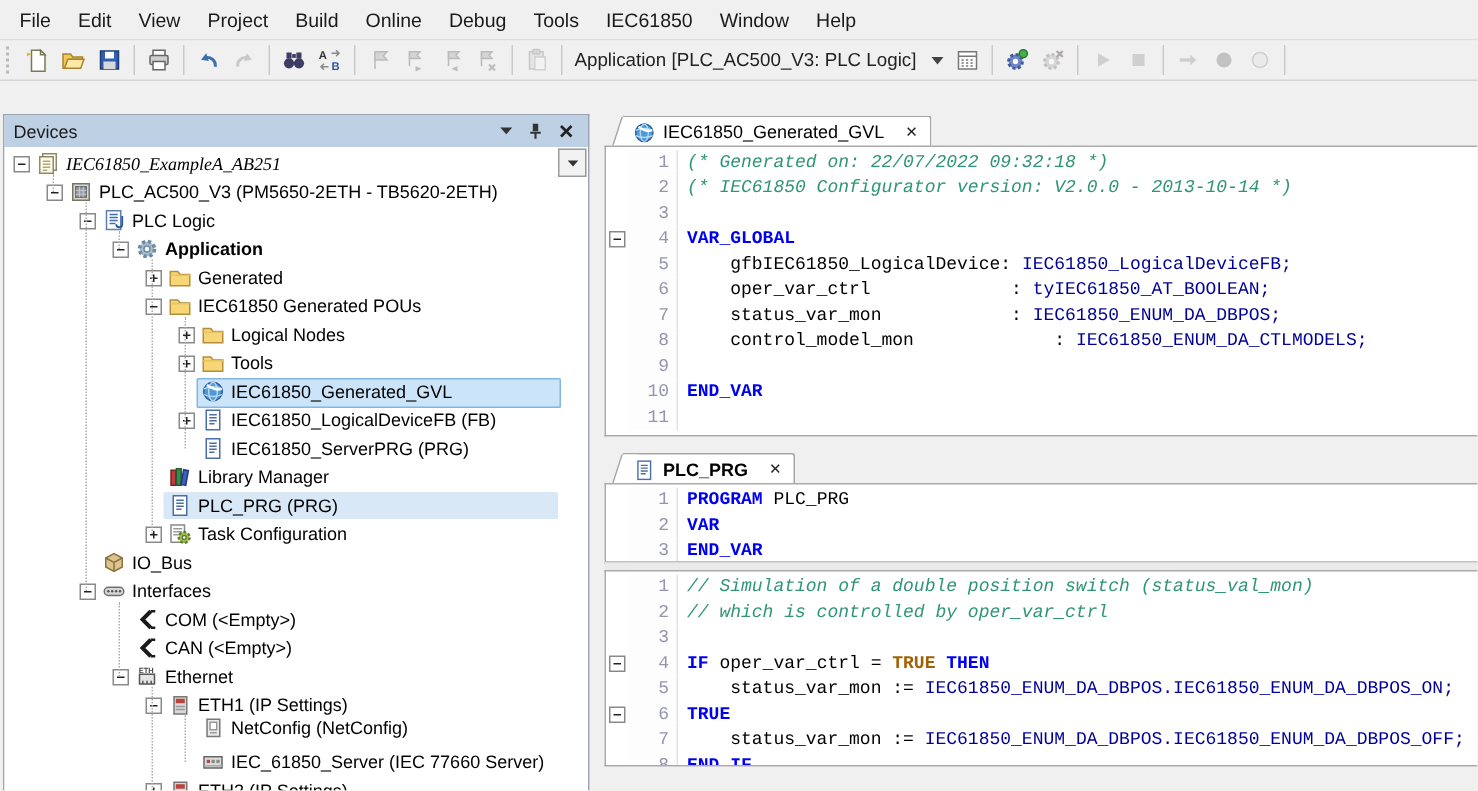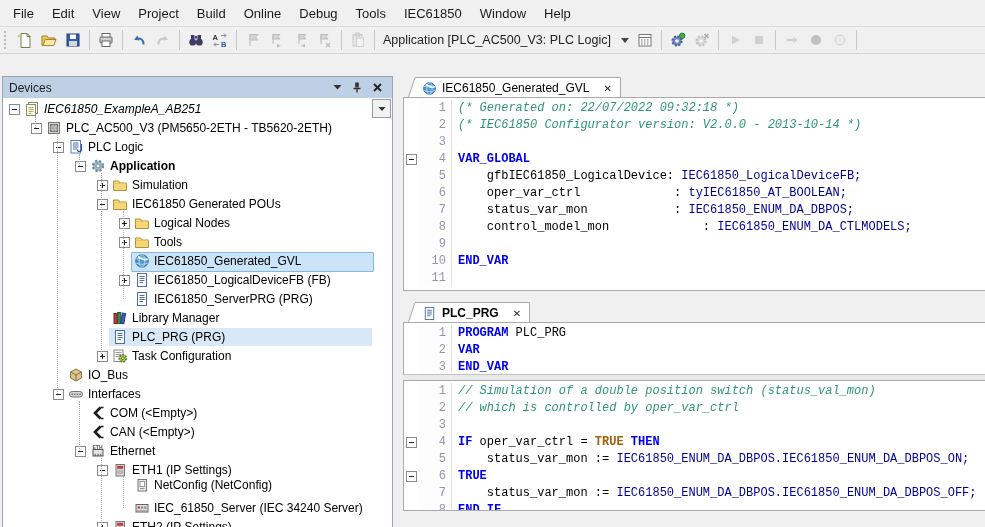--- a/index.html
+++ b/index.html
@@ -283,21 +283,21 @@
             <path d="M1 1 L8 8 M8 1 L1 8" stroke="#222" stroke-width="1.8"></path>
           </svg>
       </span>
     </div>
     <div class="tree" id="device-tree">
       <div class="root-dd">
         <svg width="8" height="6" viewBox="0 0 8 6">
             <path d="M0.5 1 L4 5 L7.5 1 Z" fill="#333"></path>
           </svg>
       </div>
-    <div class="tree-row" style="top: 2px;">
+    <div class="tree-row" style="top: 2px; font-family: Liberation Serif, serif;">
           <div class="expander minus" style="left: 6px;"></div>
           <span class="tree-icon" style="left: 21px;"><svg viewBox="0 0 16 16" width="16" height="16" xmlns="http://www.w3.org/2000/svg" fill="none">
               <rect x="4.5" y="1.5" width="9" height="11" fill="#fff" stroke="#8a8a66"></rect>
               <rect x="2.5" y="3.5" width="9" height="11" fill="#fffbe8" stroke="#8a8a66"></rect>
               <path d="M4.5 6.5h5M4.5 8.5h5M4.5 10.5h5M4.5 12.5h3" stroke="#b0a878"></path>
             </svg></span>
           <span class="row-label italic" style="left: 41px;">IEC61850_ExampleA_AB251</span>
         </div>
         <div class="tree-row" style="top: 21px;">
           <div class="expander minus" style="left: 28px;"></div>
@@ -324,21 +324,21 @@
               <circle cx="8" cy="8" r="2" fill="#fff" stroke="#6c8aa5"></circle>
             </svg></span>
           <span class="row-label bold" style="left: 107px;">Application</span>
         </div>
         <div class="tree-row" style="top: 78px;">
           <div class="expander plus" style="left: 94px;"></div>
           <span class="tree-icon" style="left: 109px;"><svg viewBox="0 0 16 16" width="16" height="16" xmlns="http://www.w3.org/2000/svg" fill="none">
               <path d="M1.5 4h5l1.6 2h6.4v7.5H1.5z" fill="#f7d678" stroke="#b28f3e"></path>
               <path d="M1.5 6.5h13" stroke="#e9c25d"></path>
             </svg></span>
-          <span class="row-label" style="left: 129px;">Simulation</span>
+          <span class="row-label" style="left: 129px;">Generated</span>
         </div>
         <div class="tree-row" style="top: 97px;">
           <div class="expander minus" style="left: 94px;"></div>
           <span class="tree-icon" style="left: 109px;"><svg viewBox="0 0 16 16" width="16" height="16" xmlns="http://www.w3.org/2000/svg" fill="none">
               <path d="M1.5 4h5l1.6 2h6.4v7.5H1.5z" fill="#f7d678" stroke="#b28f3e"></path>
               <path d="M1.5 6.5h13" stroke="#e9c25d"></path>
             </svg></span>
           <span class="row-label" style="left: 129px;">IEC61850 Generated POUs</span>
         </div>
         <div class="tree-row" style="top: 116px;">
@@ -469,21 +469,21 @@
           <span class="row-label" style="left: 151px;">NetConfig (NetConfig)</span>
         </div>
         <div class="tree-row" style="top: 401px;">
           <span class="tree-icon" style="left: 131px;"><svg viewBox="0 0 16 16" width="16" height="16" xmlns="http://www.w3.org/2000/svg" fill="none">
               <rect x="2" y="4.5" width="12" height="7.5" fill="#dcdcdc" stroke="#666"></rect>
               <rect x="3.8" y="6.5" width="2.2" height="2.2" fill="#b8443c"></rect>
               <rect x="7" y="6.5" width="2.2" height="2.2" fill="#8a8a8a"></rect>
               <rect x="10.2" y="6.5" width="2.2" height="2.2" fill="#8a8a8a"></rect>
               <path d="M2 10.5h12" stroke="#aaa"></path>
             </svg></span>
-          <span class="row-label" style="left: 151px;">IEC_61850_Server (IEC 34240 Server)</span>
+          <span class="row-label" style="left: 151px;">IEC_61850_Server (IEC 77660 Server)</span>
         </div>
         <div class="tree-row" style="top: 420px;">
           <div class="expander plus" style="left: 94px;"></div>
           <span class="tree-icon" style="left: 109px;"><svg viewBox="0 0 16 16" width="16" height="16" xmlns="http://www.w3.org/2000/svg" fill="none">
               <rect x="4" y="2.5" width="8.5" height="11.5" fill="#d8d8d8" stroke="#777"></rect>
               <rect x="5.2" y="3.8" width="6" height="3" fill="#b8443c"></rect>
               <path d="M5.2 9h6M5.2 11h6" stroke="#999"></path>
             </svg></span>
           <span class="row-label" style="left: 129px;">ETH2 (IP Settings)</span>
         </div>

